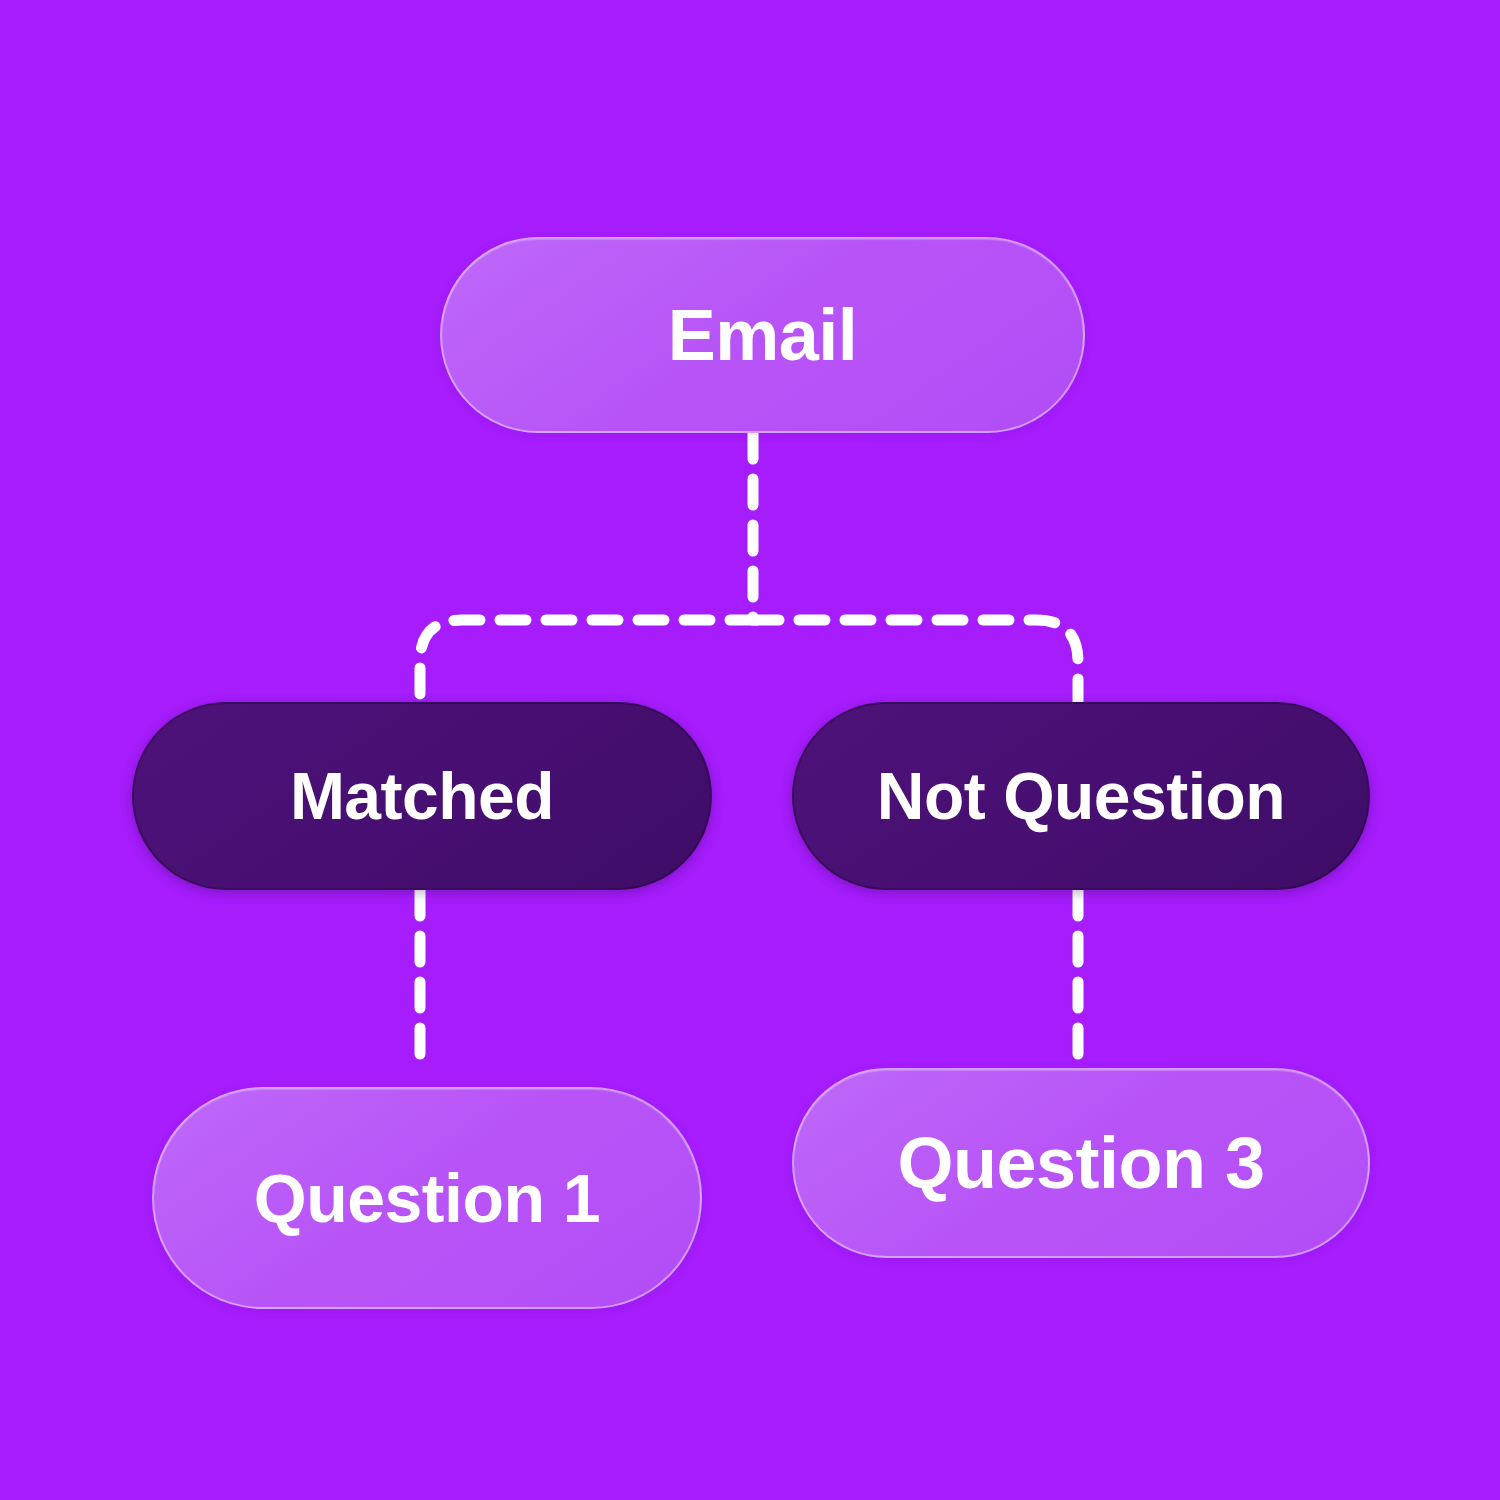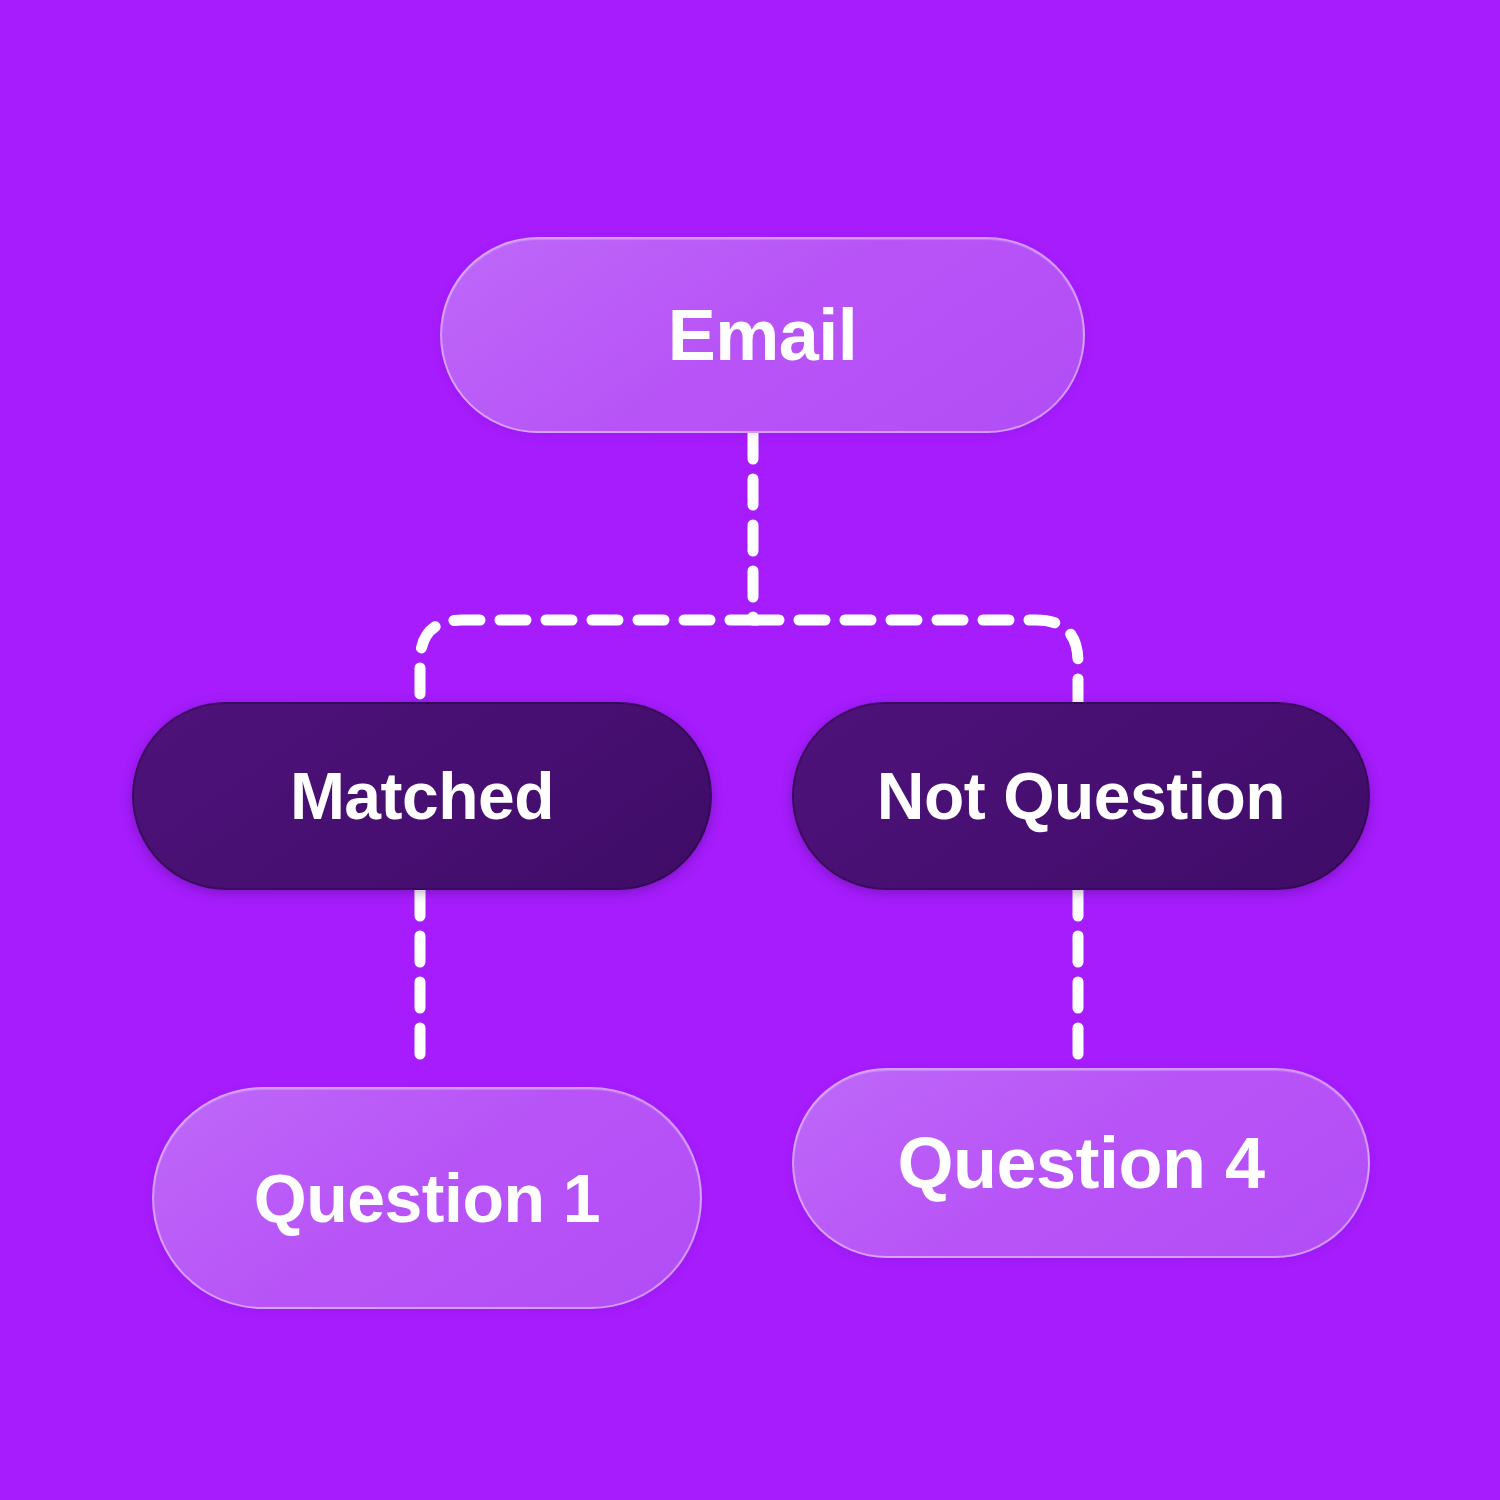--- a/index.html
+++ b/index.html
@@ -80,16 +80,16 @@
 
   <div class="node node-dark" id="node-not-matched">
     <span>Not Question</span>
   </div>
 
   <div class="node node-light" id="node-question-1">
     <span>Question 1</span>
   </div>
 
   <div class="node node-light" id="node-question-6">
-    <span>Question 4</span>
+    <span>Question 3</span>
   </div>
 
 </div>
 
 </body></html>

